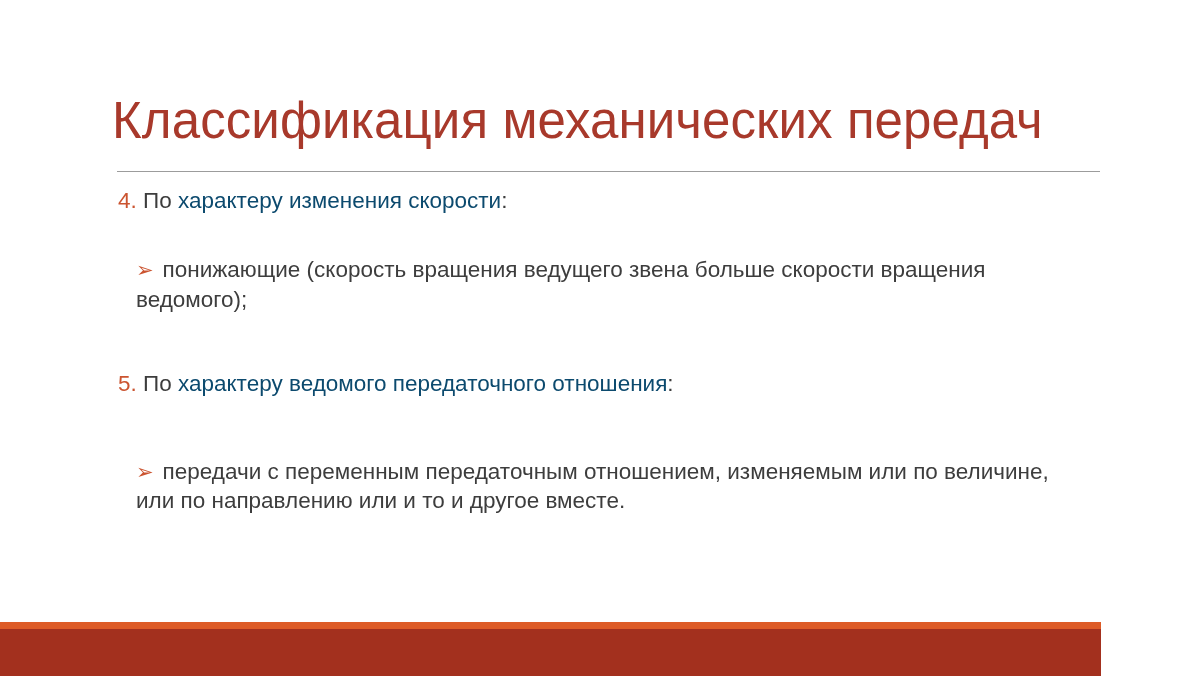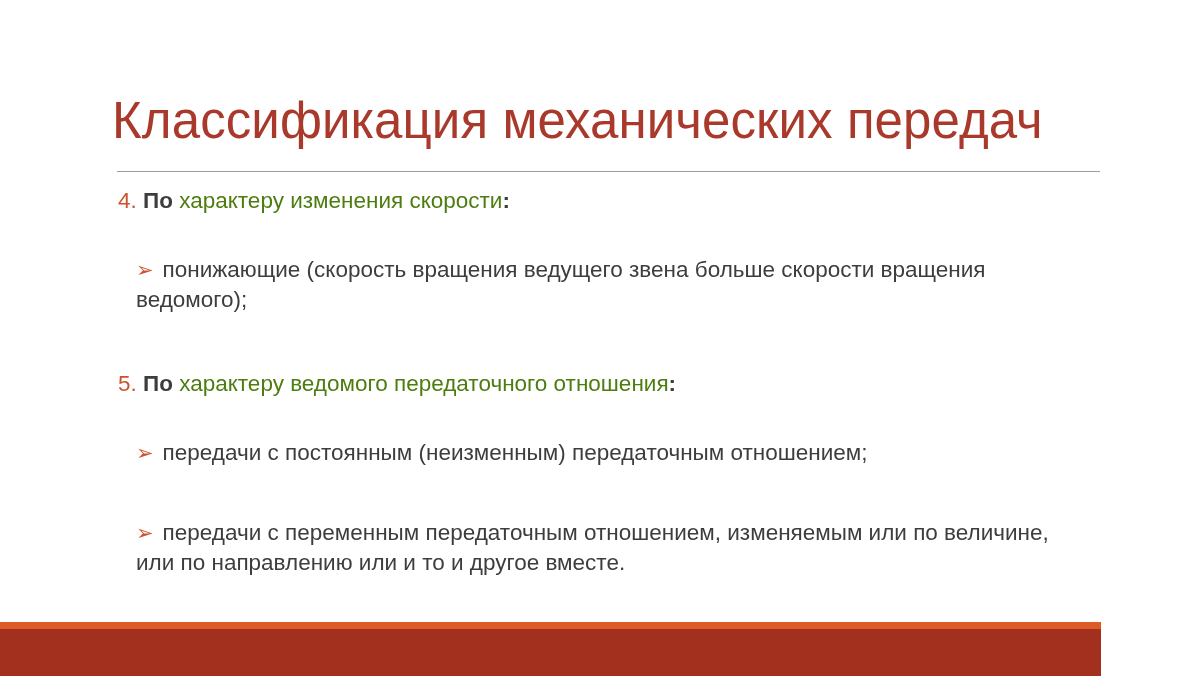--- a/index.html
+++ b/index.html
@@ -55,22 +55,22 @@
 
   .heading-line {
     font-size: 22.5px;
     line-height: 1.3;
     color: #3d3d3d;
     padding-left: 8px;
     margin: 0 0 6px 0;
     white-space: nowrap;
   }
   .heading-line .num { color: #CB5430; }
-  .heading-line .accent { color: #4d7c0f; }
-  .heading-line .plain { color: #3d3d3d; font-weight: bold; }
+  .heading-line .accent { color: #0c4a6e; }
+  .heading-line .plain { color: #3d3d3d; }
 
   .bullet-item {
     position: relative;
     font-size: 22.5px;
     line-height: 1.30;
     color: #3d3d3d;
     padding-left: 10px;
     margin: 16px;
     text-indent: 30px;
   }
@@ -131,21 +131,20 @@
 
 
     <div class="sp-c"></div>
 
     <p class="heading-line">
       <span class="num">5.</span><span class="plain"> По </span><span class="accent">характеру ведомого передаточного отношения</span><span class="plain">:</span>
     </p>
 
     <div class="sp-d"></div>
 
-    <p class="bullet-item"><span class="marker">➢</span><span>передачи с постоянным (неизменным) передаточным отношением;</span></p>
 
     <div class="sp-e"></div>
 
     <p class="bullet-item"><span class="marker">➢</span><span>передачи с переменным передаточным отношением, изменяемым или по величине, или по направлению или и то и другое вместе.</span></p>
 
   </div>
 
   <div class="bar-orange"></div>
   <div class="bar-red"></div>
 

